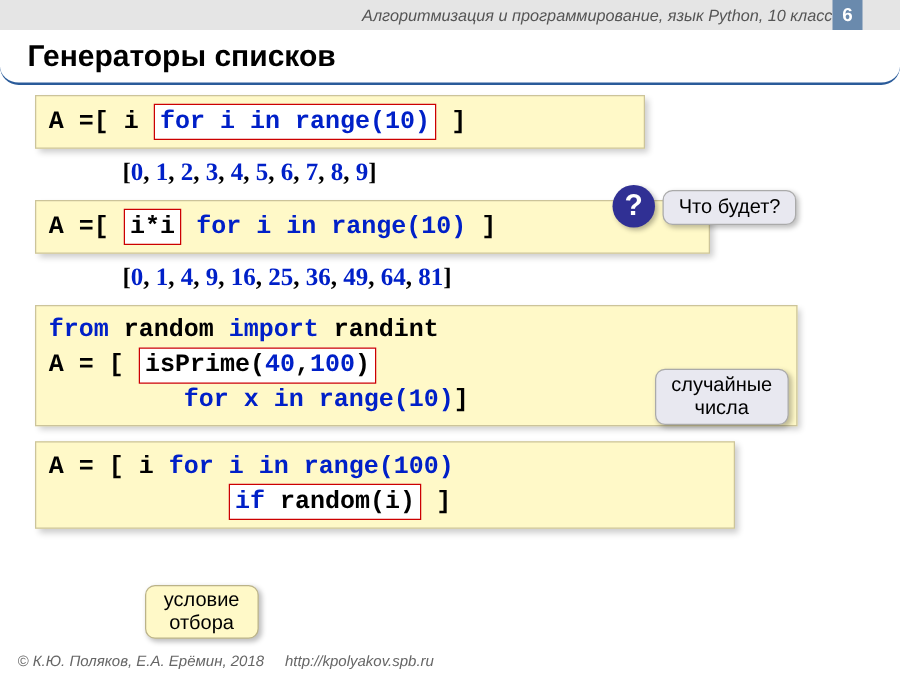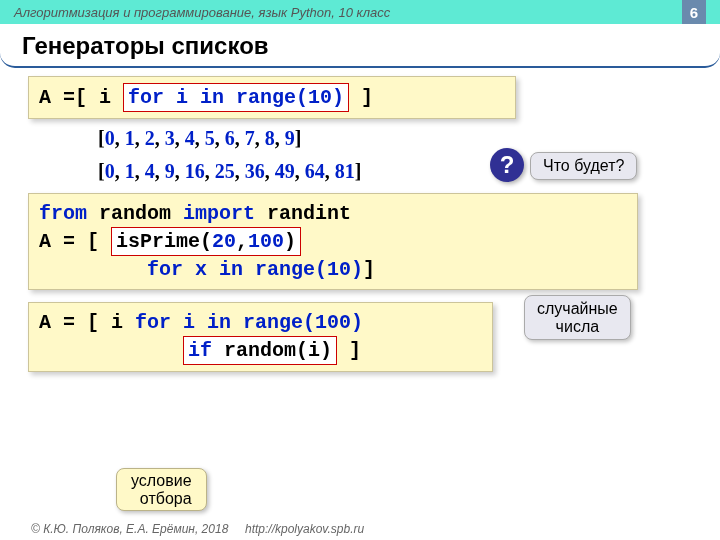--- a/index.html
+++ b/index.html
@@ -2,22 +2,22 @@
 <html><head>
 <meta charset="utf-8">
 <style>
   * { box-sizing: border-box; margin: 0; padding: 0; }
   body {
     width: 720px; height: 540px;
     font-family: Arial, Helvetica, sans-serif;
     background: #fff; position: relative; overflow: hidden;
   }
   .header-bar {
-    background: #5eead4; height: 24px; display: flex; align-items: center;
-    padding: 0 14px; justify-content: space-between;
+    background: #e5e5e5; height: 24px; display: flex; align-items: center;
+    padding: 0 30px; justify-content: flex-end;
     font-style: italic; font-size: 13px; color: #555;
   }
   .page-num {
     background: #6a8aad; color: #fff; width: 24px; height: 24px;
     display: flex; align-items: center; justify-content: center;
     font-weight: bold; font-style: normal; font-size: 15px;
   }
   .title {
     font-size: 24px; font-weight: bold; padding: 8px 22px 6px;
     border-bottom: 2.5px solid #2a5b9a;
@@ -59,70 +59,73 @@
   .callout-yellow {
     position: absolute; background: #fff9c8;
     border: 1px solid #bbb388; border-radius: 8px;
     padding: 3px 14px; font-size: 16px; text-align: center;
     box-shadow: 2px 2px 4px rgba(0,0,0,0.25);
     line-height: 1.1;
   }
   .footer {
     position: absolute; bottom: 0; left: 0; right: 0;
     font-style: italic; font-size: 12px; color: #666;
-    padding: 4px 31px;
+    padding: 4px 14px;
   }
 </style>
 </head>
 <body>
 
 <div class="header-bar">
   <span>Алгоритмизация и программирование, язык Python, 10 класс</span>
   <span class="page-num">6</span>
 </div>
 
 <div class="title">Генераторы списков</div>
 
 <div class="content">
 
   <div class="code-block" style="width:488px;">
     <span>A =[ i </span><span class="hl-box"><span class="kw-blue">for i in range(10)</span></span><span> ]</span>
   </div>
 
   <div class="output">[<span class="num-lit">0</span><span class="comma">,</span> <span class="num-lit">1</span><span class="comma">,</span> <span class="num-lit">2</span><span class="comma">,</span> <span class="num-lit">3</span><span class="comma">,</span> <span class="num-lit">4</span><span class="comma">,</span> <span class="num-lit">5</span><span class="comma">,</span> <span class="num-lit">6</span><span class="comma">,</span> <span class="num-lit">7</span><span class="comma">,</span> <span class="num-lit">8</span><span class="comma">,</span> <span class="num-lit">9</span>]</div>
 
+  <div class="code-block" style="width:540px;">
+    <span>A =[ </span><span class="hl-box">i*i</span><span>  </span><span class="kw-blue">for i in range(10)</span><span> ]</span>
+  </div>
 
   <div class="output">[<span class="num-lit">0</span><span class="comma">,</span> <span class="num-lit">1</span><span class="comma">,</span> <span class="num-lit">4</span><span class="comma">,</span> <span class="num-lit">9</span><span class="comma">,</span> <span class="num-lit">16</span><span class="comma">,</span> <span class="num-lit">25</span><span class="comma">,</span> <span class="num-lit">36</span><span class="comma">,</span> <span class="num-lit">49</span><span class="comma">,</span> <span class="num-lit">64</span><span class="comma">,</span> <span class="num-lit">81</span>]</div>
 
   <div class="code-block" style="width:610px;">
     <span class="kw-blue">from</span><span> random </span><span class="kw-blue">import</span><span> randint</span><br>
-    <span>A = [ </span><span class="hl-box"><span>isPrime(</span><span class="kw-blue">20</span><span>,</span><span class="kw-blue">100</span><span>)</span></span><br>
+    <span>A = [ </span><span class="hl-box"><span>isPrime(</span><span class="kw-blue">40</span><span>,</span><span class="kw-blue">100</span><span>)</span></span><br>
     <span style="white-space:pre;">         </span><span class="kw-blue">for x in range(10)</span><span>]</span>
   </div>
 
-  <div class="code-block" style="width:465px; margin-top:12px;">
+  <div class="code-block" style="width:560px; margin-top:12px;">
     <span>A = [ i </span><span class="kw-blue">for i in range(100)</span><br>
     <span style="white-space:pre;">            </span><span class="hl-box"><span class="kw-blue">if</span><span> random(i)</span></span><span> ]</span>
   </div>
 
 </div>
 
 <div class="q-circle" style="top:148px; left:490px;">
   <span>?</span>
 </div>
 <div class="callout" style="top:152px; left:530px;">
   <span>Что будет?</span>
 </div>
 
 <div class="callout" style="top:295px; left:524px;">
   <span>случайные</span><br>
   <span>числа</span>
 </div>
 
-<div class="callout-yellow" style="top:468px; left:116px;text-align:right;">
+<div class="callout-yellow" style="top:468px; left:116px;">
   <span>условие</span><br>
   <span>отбора</span>
 </div>
 
 <div class="footer">
   <span>© К.Ю. Поляков, Е.А. Ерёмин, 2018</span>
   &nbsp;&nbsp;&nbsp;
   <span>http://kpolyakov.spb.ru</span>
 </div>
 

